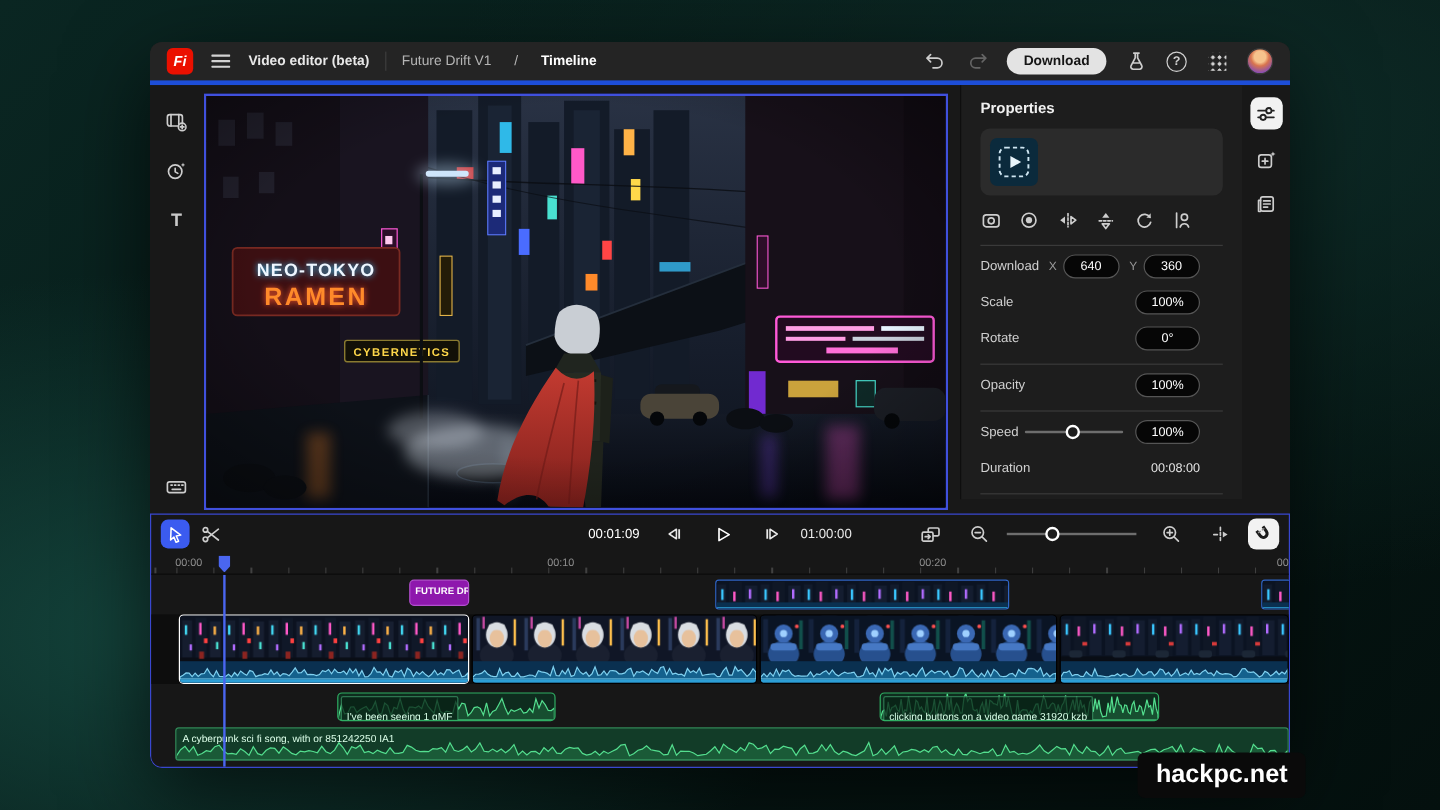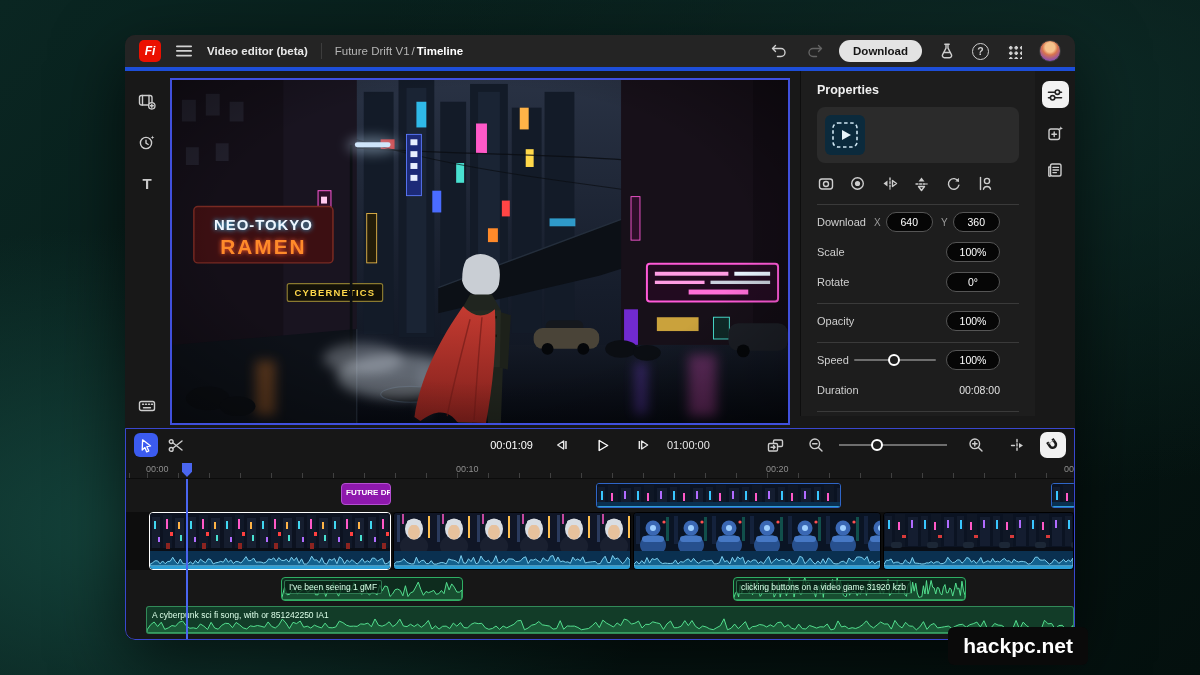--- a/index.html
+++ b/index.html
@@ -8,21 +8,21 @@
     radial-gradient(ellipse 900px 500px at 12% 78%, #14443c 0%, rgba(10,40,35,.0) 60%),
     radial-gradient(ellipse 1000px 600px at 85% 15%, #0d2a26 0%, rgba(6,18,16,0) 65%),
     linear-gradient(135deg,#0a2622 0%, #071a17 50%, #04100e 100%);}
   .window{position:absolute;left:125px;top:35px;width:950px;height:605px;background:#1d1d1d;border-radius:10px;overflow:hidden;box-shadow:0 24px 70px rgba(0,0,0,.65);}
   
   .topbar{height:36px;background:#242424;display:flex;align-items:center;padding:0 14px;border-bottom:4px solid #1d4ed8;}
   .logo{width:22px;height:22px;border-radius:5px;background:#eb1000;color:#fff;font-weight:800;font-size:12px;display:flex;align-items:center;justify-content:center;font-style:italic;}
   .tb-left{display:flex;align-items:center;gap:13px;}
   .appname{color:#e8e8e8;font-size:11.5px;font-weight:700;}
   .tb-div{width:1px;height:16px;background:#3d3d3d;}
-  .crumb{font-size:11.5px;color:#b5b5b5;display:flex;gap:2px;align-items:center;}
+  .crumb{font-size:11.5px;color:#b5b5b5;display:flex;gap:19px;align-items:center;}
   .crumb .page{color:#fff;font-weight:700;}
   .tb-right{margin-left:auto;display:flex;align-items:center;gap:15px;}
   .iconbtn{display:flex;align-items:center;justify-content:center;width:20px;height:20px;cursor:pointer;}
   .download{background:#e3e3e3;color:#151515;font-size:11.5px;font-weight:700;padding:5px 14px;border-radius:14px;border:none;cursor:pointer;}
   .avatar{width:22px;height:22px;border-radius:50%;background:radial-gradient(circle at 50% 32%, #f6c28c 0 28%, #d8744e 45%, #8a4fb0 78%, #5c2f8e 100%);border:1px solid #3a3a3a;}
   .helpq{width:17px;height:17px;border:1.4px solid #cfcfcf;border-radius:50%;color:#cfcfcf;font-size:10.5px;font-weight:700;display:flex;align-items:center;justify-content:center;}
   .griddots{width:15px;height:15px;background-image:radial-gradient(circle,#d2d2d2 1.5px,transparent 1.7px);background-size:5.5px 5.5px;background-position:1px 1px;}
   
   .main{position:relative;height:357px;background:#181818;}
   .rail-left{position:absolute;left:0;top:0;bottom:0;width:44px;display:flex;flex-direction:column;align-items:center;padding:18px 0 10px;gap:17px;}
@@ -74,21 +74,21 @@
   .clip{position:absolute;border-radius:4px;overflow:hidden;cursor:pointer;}
   .textclip{top:4px;height:22px;background:#8e18ad;border:1px solid #b44fd0;color:#fff;font-size:8px;font-weight:700;padding:4px 4px;white-space:nowrap;}
   .vclip{top:33px;height:58px;border:1px solid #000;background:#0c1220;}
   .vclip.selected{border:1.5px solid #fff;z-index:5;}
   .vclip .thumbs{position:absolute;left:0;right:0;top:0;height:40px;}
   .vclip .vwave{position:absolute;left:0;right:0;bottom:0;height:18px;background:#0a3050;border-bottom:3px solid #2d9fd6;}
   .oclip{top:4px;height:25px;border:1px solid #2f66c8;border-radius:3px;background:#0c1220;}
   .oclip .thumbs{position:absolute;left:0;right:0;top:0;height:20px;}
   .oclip .vwave{position:absolute;left:0;right:0;bottom:0;height:5px;background:#0a3050;border-bottom:1px solid #2d9fd6;}
   .sfxclip{top:98px;height:24px;background:#0e2c1e;border:1px solid #2fae63;border-radius:4px;}
-  .sfxlabel{position:absolute;left:2px;top:2px;color:#d8ffe8;font-size:8.5px;padding:1px 4px;border:1px solid rgba(90,220,150,.45);border-radius:2px;background:rgba(8,34,22,.75);white-space:nowrap;z-index:2;max-width:96%;overflow:hidden;}
+  .sfxlabel{position:absolute;left:2px;top:2px;color:#d8ffe8;font-size:8.5px;padding:11px 4px;border:1px solid rgba(90,220,150,.45);border-radius:2px;background:rgba(8,34,22,.75);white-space:nowrap;z-index:2;max-width:96%;overflow:hidden;}
   .musicclip{top:127px;height:28px;background:#123c28;border:1px solid rgba(70,190,120,.6);border-radius:3px;}
   .musiclabel{position:absolute;left:5px;top:3px;color:#dcffe9;font-size:8.5px;white-space:nowrap;z-index:2;}
   .wavebox{position:absolute;left:0;right:0;bottom:0;top:0;}
   svg.wave{position:absolute;left:0;bottom:0;width:100%;height:100%;display:block;}
   .wave.blue polygon{fill:#14618d;stroke:#7fd0ef;stroke-width:1;}
   .wave.green polygon{fill:rgba(46,170,96,.28);stroke:#54df8f;stroke-width:1;}
   .playhead-line{position:absolute;left:60px;top:0;bottom:0;width:2px;background:#4a66f0;z-index:40;cursor:ew-resize;}
   .playhead-head{position:absolute;left:56px;top:2px;width:10px;height:14px;background:#4a66f0;clip-path:polygon(0 0,100% 0,100% 62%,50% 100%,0 62%);z-index:41;cursor:ew-resize;}
   
   .watermark{position:absolute;right:112px;bottom:10px;background:#0a0a0a;color:#fff;font-weight:700;font-size:21px;padding:7px 15px;border-radius:6px;z-index:99;}

